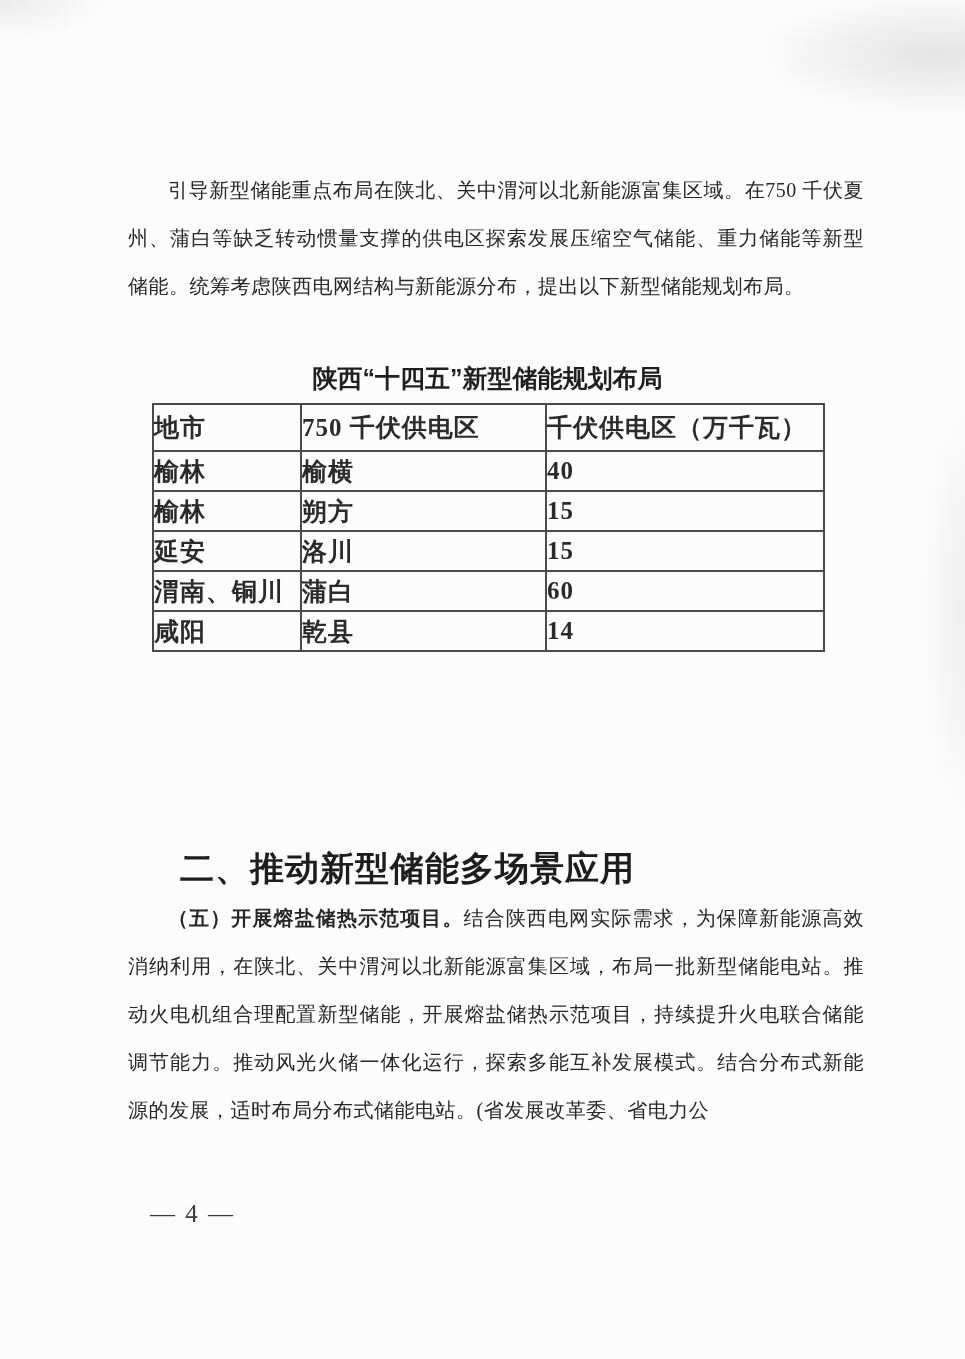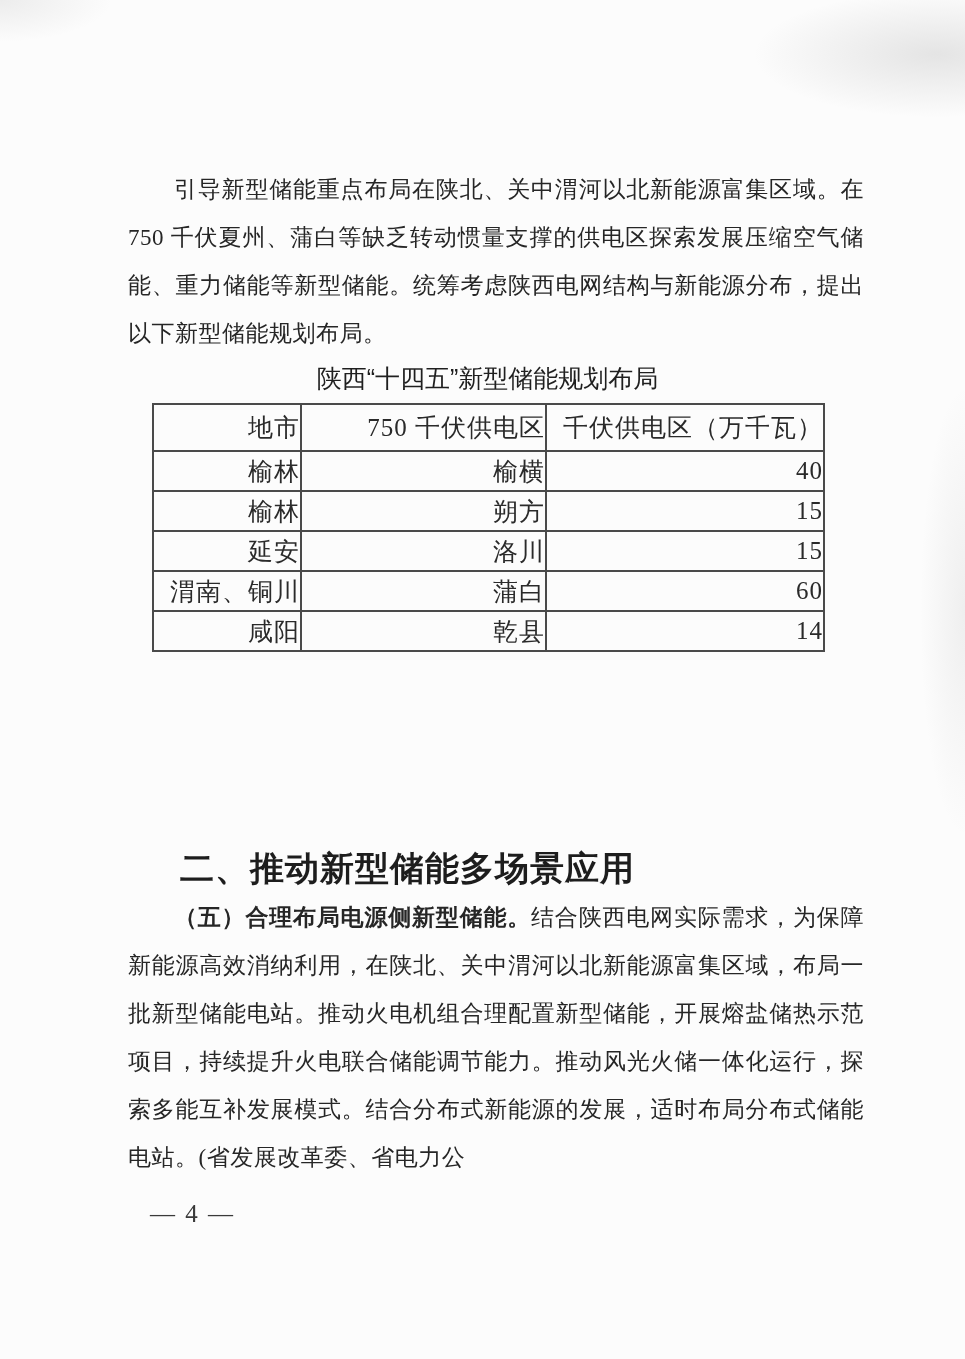--- a/index.html
+++ b/index.html
@@ -15,55 +15,55 @@
     color: #262626;
     background:
       radial-gradient(ellipse 260px 90px at 97% 4%, rgba(120,120,120,0.18), transparent 70%),
       radial-gradient(ellipse 160px 60px at 0% 0%, rgba(120,120,120,0.12), transparent 70%),
       radial-gradient(ellipse 60px 300px at 100% 45%, rgba(120,120,120,0.10), transparent 75%),
       #fcfcfc;
   }
   .para {
     position: absolute;
     left: 128px; width: 736px;
-    font-size: 23px; line-height: 48px;
+    font-size: 20px; line-height: 48px;
     text-indent: 2em;
     text-align: justify;
     text-justify: inter-ideograph;
     margin: 0;
     letter-spacing: 0.5px;
   }
   #intro-para { top: 166px; }
   #body-para  { top: 894px; }
   .item-lead { font-weight: bold; }
   .table-title {
     position: absolute;
     left: 152px; width: 671px; top: 362px;
     font-family: "Liberation Sans", "DejaVu Sans", sans-serif;
-    font-size: 25px; font-weight: normal;
+    font-size: 25px; font-weight: bold;
     text-align: center;
     color: #1f1f1f;
   }
   table.storage {
     position: absolute;
     left: 152px; top: 403px;
     width: 671px;
     border-collapse: collapse;
     table-layout: fixed;
     font-size: 25px;
     color: #2a2a2a;
   }
   table.storage col.c1 { width: 148px; }
   table.storage col.c2 { width: 245px; }
   table.storage col.c3 { width: 278px; }
   table.storage th, table.storage td {
     border: 2px solid #4a4a4a;
-    text-align: right;
+    text-align: left;
     vertical-align: middle;
-    font-weight: normal;
+    font-weight: bold;
     padding: 0;
     letter-spacing: 1px;
   }
   table.storage thead tr { height: 47px; }
   table.storage tbody tr { height: 40px; }
   .section-heading {
     position: absolute;
     left: 128px; width: 736px; top: 846px;
     margin: 0;
     padding-left: 52px;
@@ -126,17 +126,17 @@
         <tr>
           <td>咸阳</td>
           <td>乾县</td>
           <td>14</td>
         </tr>
       </tbody>
   </table>
 
   <h2 class="section-heading">二、推动新型储能多场景应用</h2>
 
-  <p class="para" id="body-para"><span class="item-lead">（五）合理布局电源侧新型储能。</span><span>结合陕西电网实际需求，为保障新能源高效消纳利用，在陕北、关中渭河以北新能源富集区域，布局一批新型储能电站。推动火电机组合理配置新型储能，开展熔盐储热示范项目，持续提升火电联合储能调节能力。推动风光火储一体化运行，探索多能互补发展模式。结合分布式新能源的发展，适时布局分布式储能电站。(省发展改革委、省电力公</span></p>
+  <p class="para" id="body-para"><span class="item-lead">（五）开展熔盐储热示范项目。</span><span>结合陕西电网实际需求，为保障新能源高效消纳利用，在陕北、关中渭河以北新能源富集区域，布局一批新型储能电站。推动火电机组合理配置新型储能，开展熔盐储热示范项目，持续提升火电联合储能调节能力。推动风光火储一体化运行，探索多能互补发展模式。结合分布式新能源的发展，适时布局分布式储能电站。(省发展改革委、省电力公</span></p>
 
   <div class="page-number">— 4 —</div>
 
 </div>
 
 </body></html>

